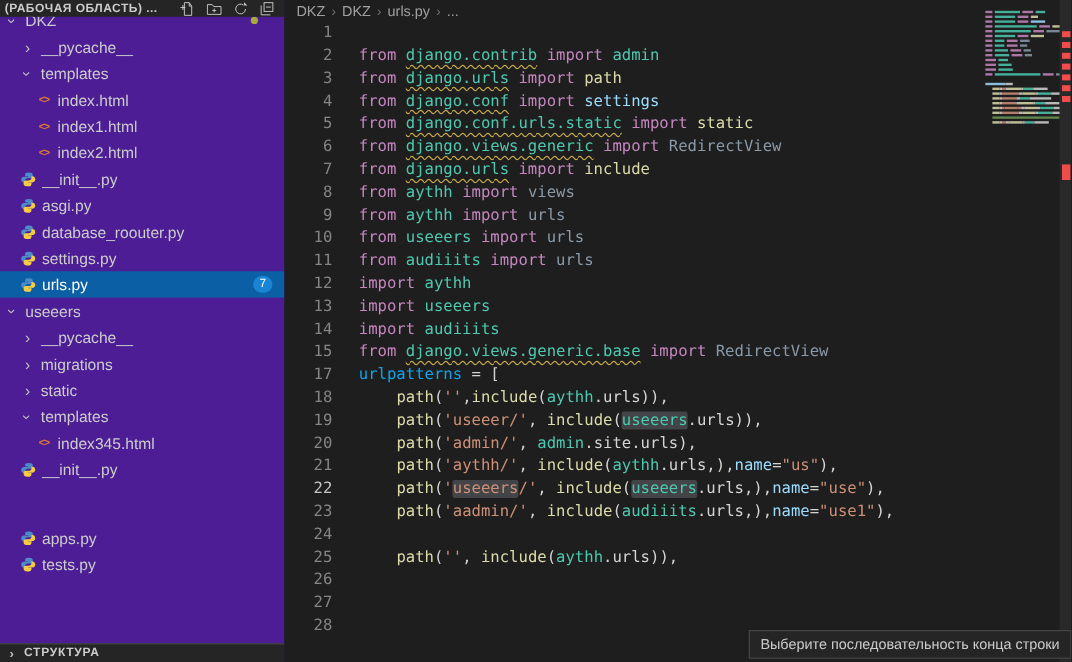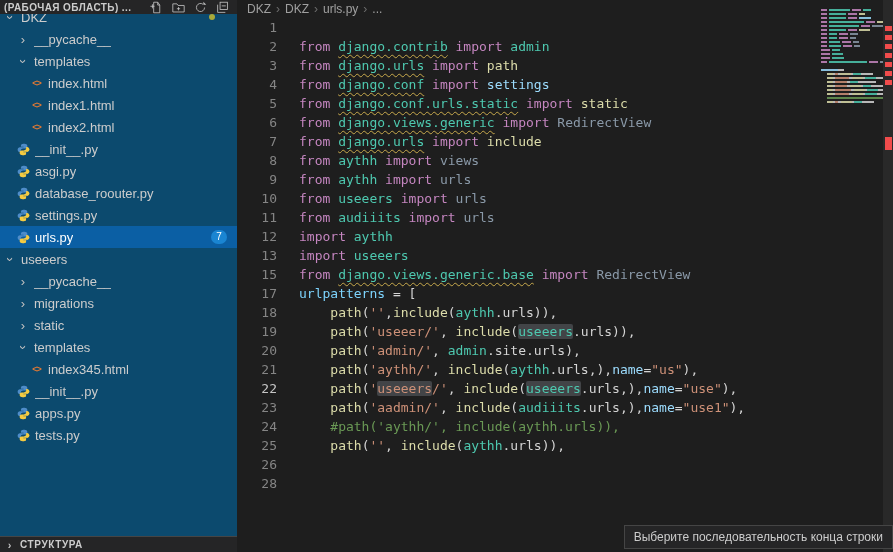--- a/index.html
+++ b/index.html
@@ -2,21 +2,21 @@
 <html><head>
 <meta charset="utf-8">
 <style>
   * { margin:0; padding:0; box-sizing:border-box; }
   html,body { width:893px; height:552px; overflow:hidden; background:#1e1e1e;
               font-family:"Liberation Sans", sans-serif; }
   .app { position:relative; width:893px; height:552px; display:flex; background:#1e1e1e; }
 
   
   .sidebar { position:relative; flex:none; width:237px; height:100%;
-             background:#0c4a6e; overflow:hidden; }
+             background:#4c1d95; overflow:hidden; }
   .sb-header { position:absolute; top:0; left:0; right:0; height:14px; z-index:3;
                background:#252526; display:flex; align-items:center; padding:0 4px; }
   .sb-title { flex:1; font-size:10px; font-weight:bold; color:#cccccc;
               letter-spacing:.4px; white-space:nowrap; overflow:hidden; }
   .hdr-icons { display:flex; gap:9px; margin-right:4px; }
   .hdr-icons svg { display:block; }
 
   .tree { position:absolute; top:0; left:0; right:0; padding-top:6px; z-index:1; }
   .trow { height:22px; display:flex; align-items:center; gap:5px;
           font-size:13px; color:#cccccc; cursor:default; white-space:nowrap; }
@@ -205,21 +205,21 @@
         <div class="trow" style="padding-left: 17px;">
           <span class="fic">
             <svg width="13" height="13" viewBox="0 0 16 16">
               <path fill="#4e8cc9" d="M7.9 1C6 1 4.8 1.9 4.8 3.4v1.3h3.3v.5H3.6C2 5.2.8 6.4.8 8.2c0 1.8 1.2 3 2.8 3h1.1V9.4c0-1.4 1.2-2.5 2.7-2.5h3.1c1.3 0 2.2-.9 2.2-2.2V3.4C12.7 1.9 11 1 9.2 1z"></path>
               <path fill="#f5cb41" d="M8.1 15c1.9 0 3.1-.9 3.1-2.4v-1.3H7.9v-.5h4.5c1.6 0 2.8-1.2 2.8-3h-1.1 0z"></path>
               <path fill="#f5cb41" d="M8.1 15c1.9 0 3.1-.9 3.1-2.4v-1.3H7.9v-.5h4.5c1.6 0 2.8-1.2 2.8-3 0-1.8-1.2-3-2.8-3h-1.1v1.8c0 1.4-1.2 2.5-2.7 2.5H5.5c-1.3 0-2.2.9-2.2 2.2v1.3C3.3 14.1 5 15 6.8 15z"></path>
             </svg>
           </span>
           <span class="tlabel">__init__.py</span>
         </div>
-        <div class="trow" style="padding-left: 17px;">
+        <div class="trow" style="padding-left: 17px; margin-top: 35px;">
           <span class="fic">
             <svg width="13" height="13" viewBox="0 0 16 16">
               <path fill="#4e8cc9" d="M7.9 1C6 1 4.8 1.9 4.8 3.4v1.3h3.3v.5H3.6C2 5.2.8 6.4.8 8.2c0 1.8 1.2 3 2.8 3h1.1V9.4c0-1.4 1.2-2.5 2.7-2.5h3.1c1.3 0 2.2-.9 2.2-2.2V3.4C12.7 1.9 11 1 9.2 1z"></path>
               <path fill="#f5cb41" d="M8.1 15c1.9 0 3.1-.9 3.1-2.4v-1.3H7.9v-.5h4.5c1.6 0 2.8-1.2 2.8-3h-1.1 0z"></path>
               <path fill="#f5cb41" d="M8.1 15c1.9 0 3.1-.9 3.1-2.4v-1.3H7.9v-.5h4.5c1.6 0 2.8-1.2 2.8-3 0-1.8-1.2-3-2.8-3h-1.1v1.8c0 1.4-1.2 2.5-2.7 2.5H5.5c-1.3 0-2.2.9-2.2 2.2v1.3C3.3 14.1 5 15 6.8 15z"></path>
             </svg>
           </span>
           <span class="tlabel">apps.py</span>
         </div>
         <div class="trow" style="padding-left: 17px;">
@@ -258,31 +258,33 @@
         <div class="cl"><span class="ln">4</span><span class="lc"><span style="color: rgb(197, 134, 192);">from</span><span style="color: rgb(212, 212, 212);"> </span><span class="sq" style="color: rgb(78, 201, 176);">django.conf</span><span style="color: rgb(212, 212, 212);"> </span><span style="color: rgb(197, 134, 192);">import</span><span style="color: rgb(212, 212, 212);"> </span><span style="color: rgb(156, 220, 254);">settings</span></span></div>
         <div class="cl"><span class="ln">5</span><span class="lc"><span style="color: rgb(197, 134, 192);">from</span><span style="color: rgb(212, 212, 212);"> </span><span class="sq" style="color: rgb(78, 201, 176);">django.conf.urls.static</span><span style="color: rgb(212, 212, 212);"> </span><span style="color: rgb(197, 134, 192);">import</span><span style="color: rgb(212, 212, 212);"> </span><span style="color: rgb(220, 220, 170);">static</span></span></div>
         <div class="cl"><span class="ln">6</span><span class="lc"><span style="color: rgb(197, 134, 192);">from</span><span style="color: rgb(212, 212, 212);"> </span><span class="sq" style="color: rgb(78, 201, 176);">django.views.generic</span><span style="color: rgb(212, 212, 212);"> </span><span style="color: rgb(197, 134, 192);">import</span><span style="color: rgb(212, 212, 212);"> </span><span style="color: rgb(138, 153, 168);">RedirectView</span></span></div>
         <div class="cl"><span class="ln">7</span><span class="lc"><span style="color: rgb(197, 134, 192);">from</span><span style="color: rgb(212, 212, 212);"> </span><span class="sq" style="color: rgb(78, 201, 176);">django.urls</span><span style="color: rgb(212, 212, 212);"> </span><span style="color: rgb(197, 134, 192);">import</span><span style="color: rgb(212, 212, 212);"> </span><span style="color: rgb(220, 220, 170);">include</span></span></div>
         <div class="cl"><span class="ln">8</span><span class="lc"><span style="color: rgb(197, 134, 192);">from</span><span style="color: rgb(212, 212, 212);"> </span><span style="color: rgb(78, 201, 176);">aythh</span><span style="color: rgb(212, 212, 212);"> </span><span style="color: rgb(197, 134, 192);">import</span><span style="color: rgb(212, 212, 212);"> </span><span style="color: rgb(138, 153, 168);">views</span></span></div>
         <div class="cl"><span class="ln">9</span><span class="lc"><span style="color: rgb(197, 134, 192);">from</span><span style="color: rgb(212, 212, 212);"> </span><span style="color: rgb(78, 201, 176);">aythh</span><span style="color: rgb(212, 212, 212);"> </span><span style="color: rgb(197, 134, 192);">import</span><span style="color: rgb(212, 212, 212);"> </span><span style="color: rgb(138, 153, 168);">urls</span></span></div>
         <div class="cl"><span class="ln">10</span><span class="lc"><span style="color: rgb(197, 134, 192);">from</span><span style="color: rgb(212, 212, 212);"> </span><span style="color: rgb(78, 201, 176);">useeers</span><span style="color: rgb(212, 212, 212);"> </span><span style="color: rgb(197, 134, 192);">import</span><span style="color: rgb(212, 212, 212);"> </span><span style="color: rgb(138, 153, 168);">urls</span></span></div>
         <div class="cl"><span class="ln">11</span><span class="lc"><span style="color: rgb(197, 134, 192);">from</span><span style="color: rgb(212, 212, 212);"> </span><span style="color: rgb(78, 201, 176);">audiiits</span><span style="color: rgb(212, 212, 212);"> </span><span style="color: rgb(197, 134, 192);">import</span><span style="color: rgb(212, 212, 212);"> </span><span style="color: rgb(138, 153, 168);">urls</span></span></div>
         <div class="cl"><span class="ln">12</span><span class="lc"><span style="color: rgb(197, 134, 192);">import</span><span style="color: rgb(212, 212, 212);"> </span><span style="color: rgb(78, 201, 176);">aythh</span></span></div>
         <div class="cl"><span class="ln">13</span><span class="lc"><span style="color: rgb(197, 134, 192);">import</span><span style="color: rgb(212, 212, 212);"> </span><span style="color: rgb(78, 201, 176);">useeers</span></span></div>
+        <div class="cl"><span class="ln">14</span><span class="lc"><span style="color: rgb(197, 134, 192);">import</span><span style="color: rgb(212, 212, 212);"> </span><span style="color: rgb(78, 201, 176);">audiiits</span></span></div>
         <div class="cl"><span class="ln">15</span><span class="lc"><span style="color: rgb(197, 134, 192);">from</span><span style="color: rgb(212, 212, 212);"> </span><span class="sq" style="color: rgb(78, 201, 176);">django.views.generic.base</span><span style="color: rgb(212, 212, 212);"> </span><span style="color: rgb(197, 134, 192);">import</span><span style="color: rgb(212, 212, 212);"> </span><span style="color: rgb(138, 153, 168);">RedirectView</span></span></div>
-        <div class="cl"><span class="ln">17</span><span class="lc"><span style="color: #7dd3fc;">urlpatterns</span><span style="color: rgb(212, 212, 212);"> = [</span></span></div>
+        <div class="cl"><span class="ln">17</span><span class="lc"><span style="color: #0ea5e9;">urlpatterns</span><span style="color: rgb(212, 212, 212);"> = [</span></span></div>
         <div class="cl"><span class="ln">18</span><span class="lc"><span style="color: rgb(212, 212, 212);">    </span><span style="color: rgb(220, 220, 170);">path</span><span style="color: rgb(212, 212, 212);">(</span><span style="color: rgb(206, 145, 120);">''</span><span style="color: rgb(212, 212, 212);">,</span><span style="color: rgb(220, 220, 170);">include</span><span style="color: rgb(212, 212, 212);">(</span><span style="color: rgb(78, 201, 176);">aythh</span><span style="color: rgb(212, 212, 212);">.urls)),</span></span></div>
         <div class="cl"><span class="ln">19</span><span class="lc"><span style="color: rgb(212, 212, 212);">    </span><span style="color: rgb(220, 220, 170);">path</span><span style="color: rgb(212, 212, 212);">(</span><span style="color: rgb(206, 145, 120);">'useeer/'</span><span style="color: rgb(212, 212, 212);">, </span><span style="color: rgb(220, 220, 170);">include</span><span style="color: rgb(212, 212, 212);">(</span><span class="hl" style="color: rgb(78, 201, 176);">useeers</span><span style="color: rgb(212, 212, 212);">.urls)),</span></span></div>
         <div class="cl"><span class="ln">20</span><span class="lc"><span style="color: rgb(212, 212, 212);">    </span><span style="color: rgb(220, 220, 170);">path</span><span style="color: rgb(212, 212, 212);">(</span><span style="color: rgb(206, 145, 120);">'admin/'</span><span style="color: rgb(212, 212, 212);">, </span><span style="color: rgb(78, 201, 176);">admin</span><span style="color: rgb(212, 212, 212);">.site.urls),</span></span></div>
         <div class="cl"><span class="ln">21</span><span class="lc"><span style="color: rgb(212, 212, 212);">    </span><span style="color: rgb(220, 220, 170);">path</span><span style="color: rgb(212, 212, 212);">(</span><span style="color: rgb(206, 145, 120);">'aythh/'</span><span style="color: rgb(212, 212, 212);">, </span><span style="color: rgb(220, 220, 170);">include</span><span style="color: rgb(212, 212, 212);">(</span><span style="color: rgb(78, 201, 176);">aythh</span><span style="color: rgb(212, 212, 212);">.urls,),</span><span style="color: rgb(156, 220, 254);">name</span><span style="color: rgb(212, 212, 212);">=</span><span style="color: rgb(206, 145, 120);">"us"</span><span style="color: rgb(212, 212, 212);">),</span></span></div>
         <div class="cl"><span class="ln act">22</span><span class="lc"><span style="color: rgb(212, 212, 212);">    </span><span style="color: rgb(220, 220, 170);">path</span><span style="color: rgb(212, 212, 212);">(</span><span style="color: rgb(206, 145, 120);">'</span><span class="hl" style="color: rgb(206, 145, 120);">useeers</span><span style="color: rgb(206, 145, 120);">/'</span><span style="color: rgb(212, 212, 212);">, </span><span style="color: rgb(220, 220, 170);">include</span><span style="color: rgb(212, 212, 212);">(</span><span class="hl" style="color: rgb(78, 201, 176);">useeers</span><span style="color: rgb(212, 212, 212);">.urls,),</span><span style="color: rgb(156, 220, 254);">name</span><span style="color: rgb(212, 212, 212);">=</span><span style="color: rgb(206, 145, 120);">"use"</span><span style="color: rgb(212, 212, 212);">),</span></span></div>
         <div class="cl"><span class="ln">23</span><span class="lc"><span style="color: rgb(212, 212, 212);">    </span><span style="color: rgb(220, 220, 170);">path</span><span style="color: rgb(212, 212, 212);">(</span><span style="color: rgb(206, 145, 120);">'aadmin/'</span><span style="color: rgb(212, 212, 212);">, </span><span style="color: rgb(220, 220, 170);">include</span><span style="color: rgb(212, 212, 212);">(</span><span style="color: rgb(78, 201, 176);">audiiits</span><span style="color: rgb(212, 212, 212);">.urls,),</span><span style="color: rgb(156, 220, 254);">name</span><span style="color: rgb(212, 212, 212);">=</span><span style="color: rgb(206, 145, 120);">"use1"</span><span style="color: rgb(212, 212, 212);">),</span></span></div>
-        <div class="cl"><span class="ln">24</span><span class="lc"><span style="color: rgb(212, 212, 212);">    </span><span style="color: rgb(106, 153, 85);">#path('aythh/', include(aythh.urls)),</span></span></div>
+        <div class="cl"><span class="ln">24</span><span class="lc"><span style="color: rgb(212, 212, 212);">    </span></span></div>
         <div class="cl"><span class="ln">25</span><span class="lc"><span style="color: rgb(212, 212, 212);">    </span><span style="color: rgb(220, 220, 170);">path</span><span style="color: rgb(212, 212, 212);">(</span><span style="color: rgb(206, 145, 120);">''</span><span style="color: rgb(212, 212, 212);">, </span><span style="color: rgb(220, 220, 170);">include</span><span style="color: rgb(212, 212, 212);">(</span><span style="color: rgb(78, 201, 176);">aythh</span><span style="color: rgb(212, 212, 212);">.urls)),</span></span></div>
         <div class="cl"><span class="ln">26</span><span class="lc"></span></div>
+        <div class="cl"><span class="ln">27</span><span class="lc"></span></div>
         <div class="cl"><span class="ln">28</span><span class="lc"></span></div>
       </div>
 
     <div class="minimap" id="minimap">
         <div class="mml"></div>
         <div class="mml">
           <span style="width: 6px; background: rgb(197, 134, 192);"></span>
           <span style="width: 2px;"></span>
           <span style="width: 21px; background: rgb(78, 201, 176);"></span>
           <span style="width: 2px;"></span>

